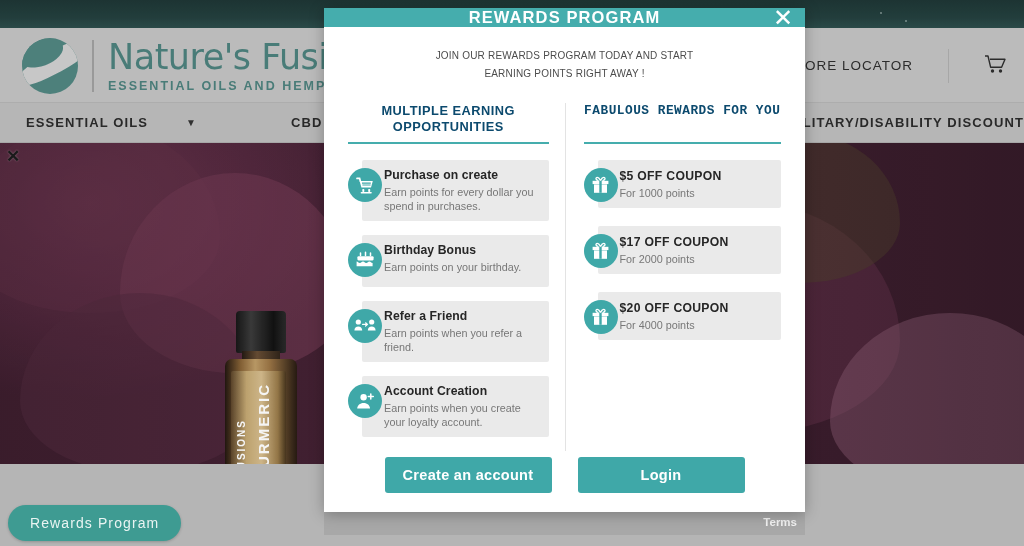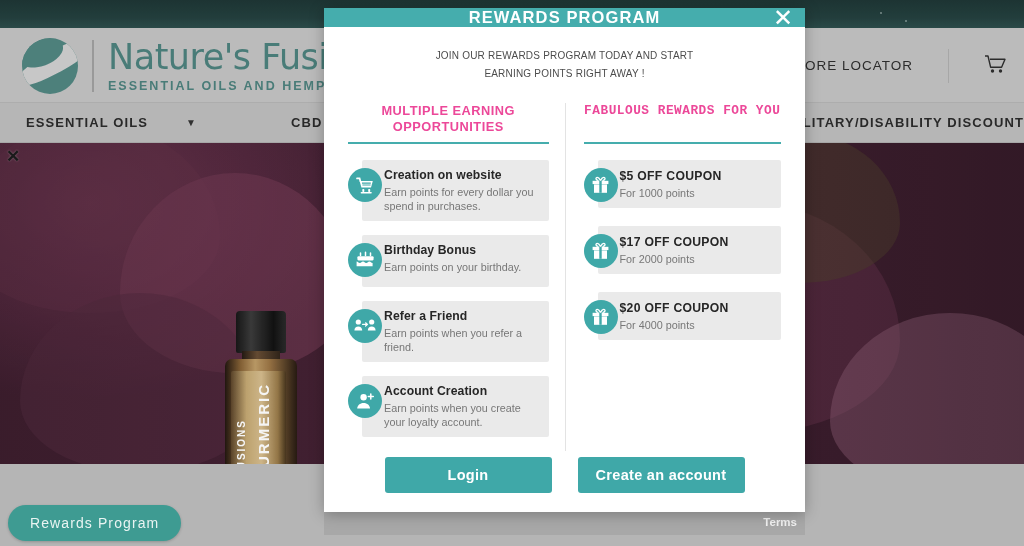--- a/index.html
+++ b/index.html
@@ -173,21 +173,21 @@
   .intro {
     text-align: center; color: #4c4c4c; font-size: 10px; line-height: 18px;
     letter-spacing: .2px; margin-bottom: 20px;
   }
   .columns { display: flex; flex: 1; }
   .col { width: 50%; }
   .col.left { padding-right: 16px; }
   .col.right { padding-left: 18px; border-left: 1px solid #e3e3e3; }
 
   .col-title {
-    text-align: center; font-size: 12.8px; font-weight: 800; color: #ec4899;
+    text-align: center; font-size: 12.8px; font-weight: 800; color: #0c4a6e;
     letter-spacing: .5px; line-height: 16px; min-height: 32px;
   }
   .col-rule { height: 2px; background: #45adad; margin: 7px 0 16px 0; }
   .col.right .col-title { padding-top: 0px; font-family: Liberation Mono, monospace; }
 
   .item { position: relative; display: flex; align-items: flex-start; margin-bottom: 14px; }
   .item-card {
     background: #eaeaea; border-radius: 2px; flex: 1;
     margin-left: 14px; padding: 8px 10px 8px 22px; min-height: 52px;
   }
@@ -348,21 +348,21 @@
               <svg width="20" height="19" viewBox="0 0 20 19">
                   <path d="M2 2.4h2.6l.7 2.6" fill="none" stroke="#fff" stroke-width="1.7" stroke-linecap="round"></path>
                   <path d="M4.6 5h13.2l-1.8 6.6H6.4z" fill="#fff"></path>
                   <path d="M7 7.1h8.8M7.4 9h8.2" stroke="#3fa8a8" stroke-width="1.1"></path>
                   <rect x="7.3" y="13" width="2" height="3" rx=".7" fill="#fff"></rect>
                   <rect x="13.2" y="13" width="2" height="3" rx=".7" fill="#fff"></rect>
                   <path d="M6.4 16.7h9.6" stroke="#fff" stroke-width="1.6" stroke-linecap="round"></path>
                 </svg>
             </div>
             <div class="item-card">
-              <div class="item-title">Creation on website</div>
+              <div class="item-title">Purchase on create</div>
               <div class="item-desc">Earn points for every dollar you spend in purchases.</div>
             </div>
           </div>
 
           <div class="item">
             <div class="item-icon">
               <svg width="21" height="18" viewBox="0 0 21 18">
                   <path d="M5.5 2v2.6M10.5 1.3v3.3M15.5 2v2.6" stroke="#fff" stroke-width="1.5" stroke-linecap="round"></path>
                   <rect x="2.4" y="5.2" width="16.2" height="4.2" rx="1.1" fill="#fff"></rect>
                   <path d="M1.6 10.6c1.6 0 1.6 1.5 3.2 1.5s1.6-1.5 3.2-1.5 1.6 1.5 3.2 1.5 1.6-1.5 3.2-1.5 1.6 1.5 3.2 1.5v3.2H1.6z" fill="#fff"></path>
@@ -452,19 +452,19 @@
               <div class="item-title">$20 OFF COUPON</div>
               <div class="item-desc">For 4000 points</div>
             </div>
           </div>
         </div>
 
       </div>
     </div>
 
     <div class="modal-foot">
+      <button class="btn btn-create">Create an account</button>
       <button class="btn btn-login">Login</button>
-      <button class="btn btn-create">Create an account</button>
     </div>
 
   </div>
 
 </div>
 
 </body></html>

